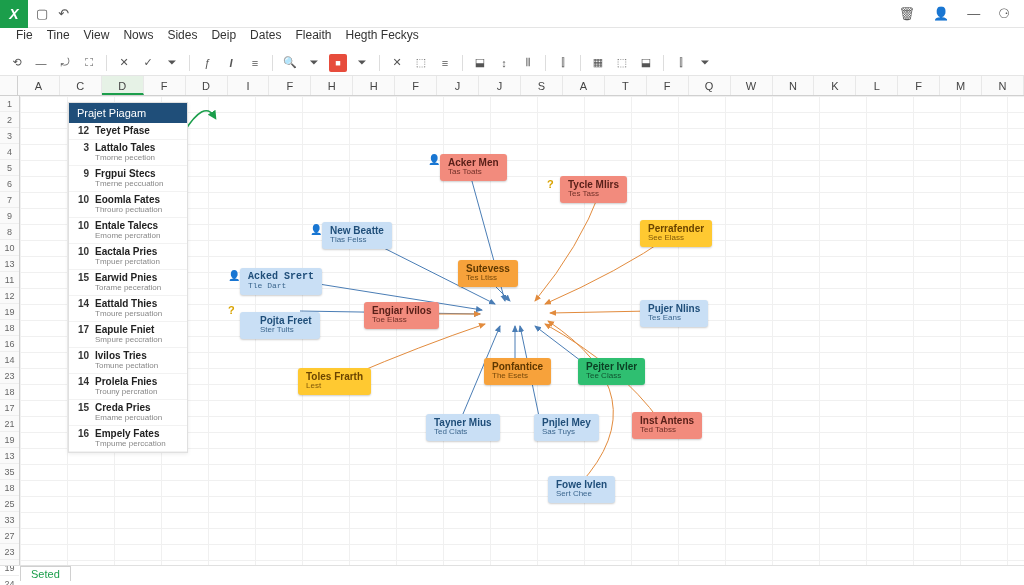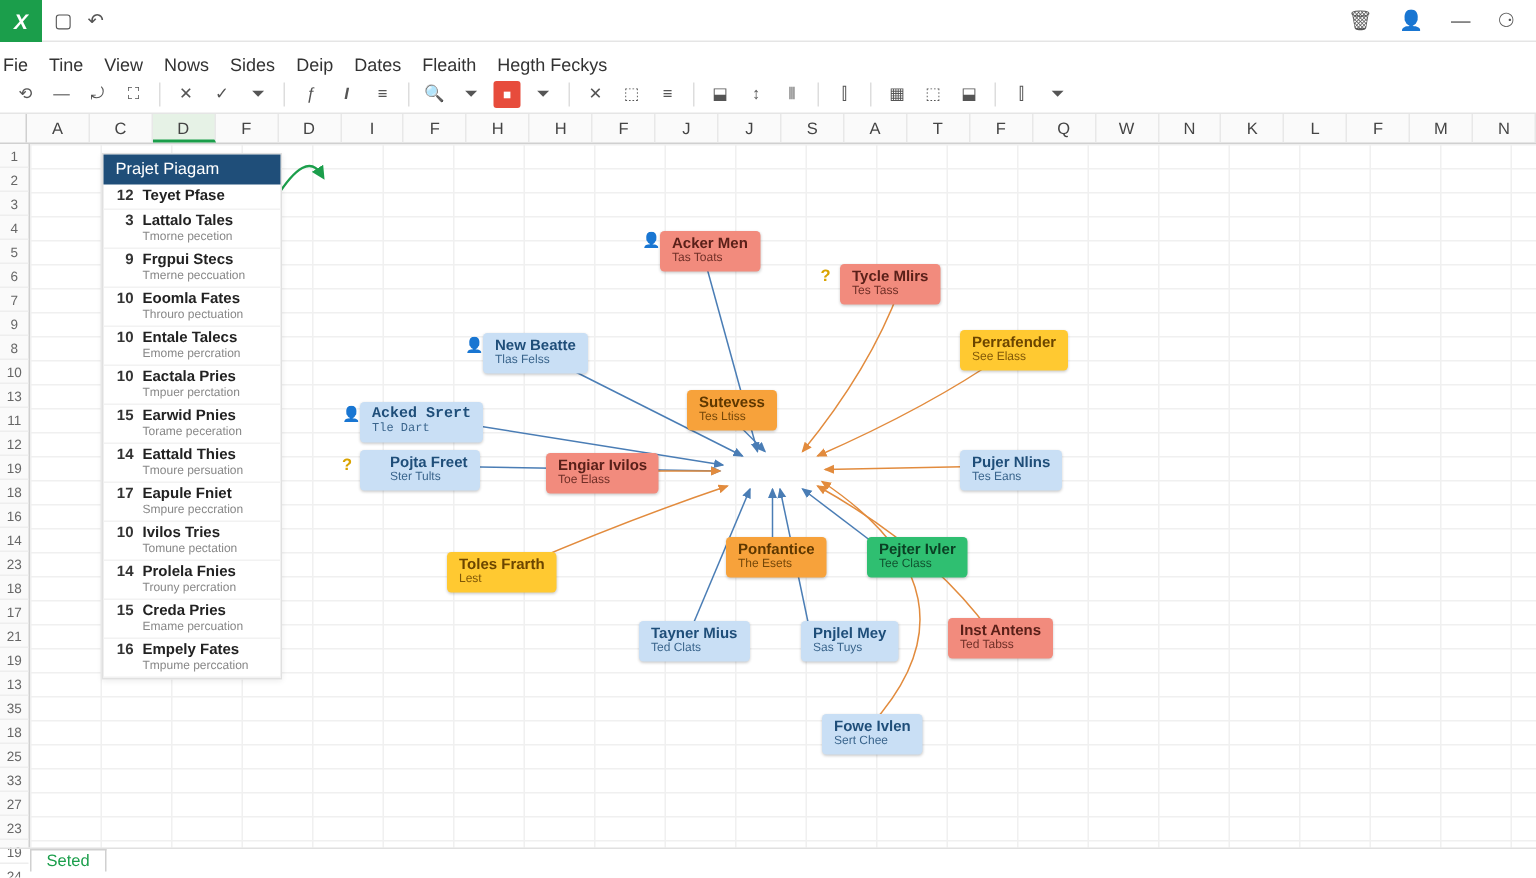--- a/index.html
+++ b/index.html
@@ -7,21 +7,21 @@
 
 
 .titlebar { height: 28px; display: flex; align-items: center; background: #fff; border-bottom: 1px solid #e5e5e5; }
 .app-icon { width: 28px; height: 28px; background: #1b9e4b; display: flex; align-items: center; justify-content: center; color: #fff; font-style: italic; font-weight: bold; font-size: 14px; }
 .qat { display: flex; gap: 10px; padding: 0 8px; color: #555; }
 .qat span { font-size: 13px; }
 .titleright { margin-left: auto; display: flex; gap: 18px; padding-right: 14px; color: #555; }
 .titleright span { font-size: 13px; }
 
 
-.menubar { height: 22px; display: flex; align-items: flex-end; gap: 14px; padding: 0 2px; font-size: 12px; color: #333; }
+.menubar { height: 22px; display: flex; align-items: flex-start; gap: 14px; padding: 0 16px; font-size: 12px; color: #333; }
 .menubar span { cursor: pointer; }
 
 
 .toolbar { height: 26px; display: flex; align-items: center; gap: 6px; padding: 0 8px; border-bottom: 1px solid #e5e5e5; color: #555; }
 .toolbar .tb { width: 18px; height: 18px; display: flex; align-items: center; justify-content: center; font-size: 11px; }
 .toolbar .sep { width: 1px; height: 16px; background: #ddd; margin: 0 2px; }
 .tb.red { background: #e74c3c; color: #fff; border-radius: 2px; font-size: 9px; }
 
 
 .colheaders { height: 20px; display: flex; background: #fafafa; border-bottom: 1px solid #d0d0d0; font-size: 11px; color: #444; }
@@ -418,21 +418,21 @@
       <div class="nt">Acked Srert</div>
       <div class="ns">Tle Dart</div>
     </div>
 
     <div class="node orange" style="left:438px; top:164px;">
       <div class="nt">Sutevess</div>
       <div class="ns">Tes Ltiss</div>
     </div>
 
     <span class="qmark" style="left:208px; top:208px;">?</span>
-    <div class="node blue" style="left:220px; top:204px;padding-left:20px;">
+    <div class="node blue" style="left:220px; top:216px;padding-left:20px;">
       <div class="nt">Pojta Freet</div>
       <div class="ns">Ster Tults</div>
     </div>
 
     <div class="node salmon" style="left:344px; top:206px;">
       <div class="nt">Engiar Ivilos</div>
       <div class="ns">Toe Elass</div>
     </div>
 
     <div class="node blue" style="left:620px; top:204px;">

